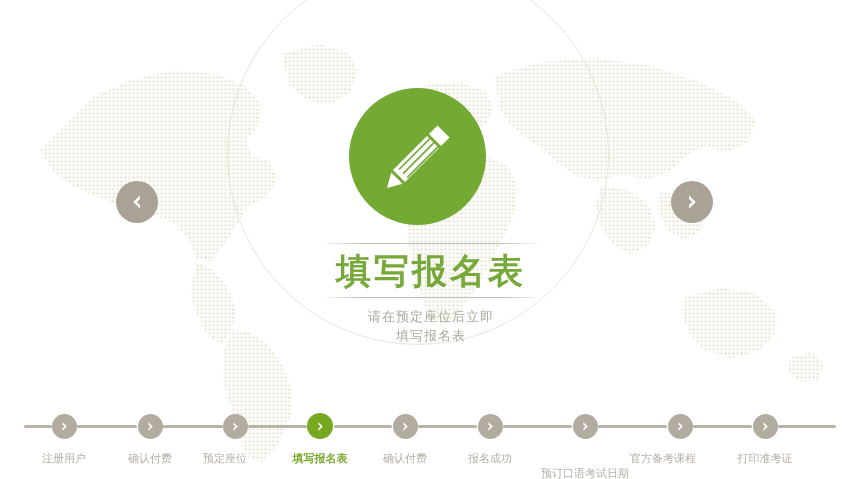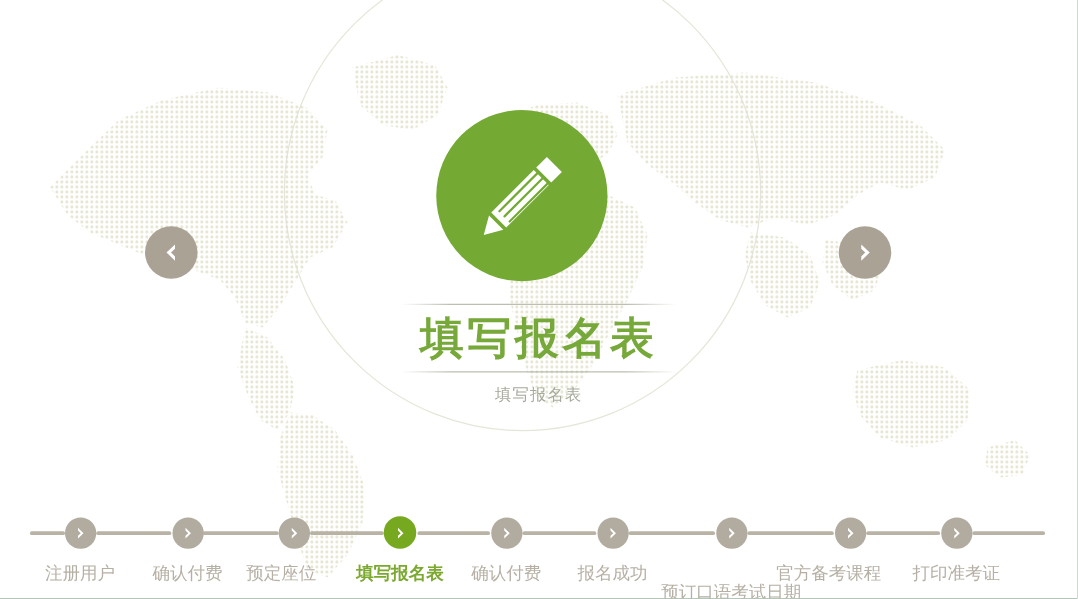--- a/index.html
+++ b/index.html
@@ -10,21 +10,21 @@
     height: 479px;
     overflow: hidden;
     font-family: "DejaVu Sans", "Liberation Sans", sans-serif;
     background: #ffffff;
   }
 
   #stage {
     position: relative;
     width: 862px;
     height: 479px;
-    background: #14532d;
+    background: #000000;
     overflow: hidden;
   }
 
   
   .map-layer {
     position: absolute;
     inset: 0;
     overflow: hidden;
   }
   .map-layer svg {
@@ -156,21 +156,21 @@
     position: absolute;
     left: 0;
     top: 44px;
     width: 862px;
     height: 26px;
   }
   .step-label {
     position: absolute;
     top: 0;
     transform: translateX(-50%);
-    font-size: 14px;
+    font-size: 11px;
     line-height: 22px;
     color: #b6b0a4;
     white-space: nowrap;
     cursor: pointer;
   }
   .step-label.active {
     color: #7ba92f;
     font-weight: bold;
   }
 </style>
@@ -251,20 +251,21 @@
     <svg width="18" height="18" viewBox="0 0 18 18" xmlns="http://www.w3.org/2000/svg">
       <path d="M6 2.5 L12.8 9 L6 15.5 L6 12.1 L9.2 9 L6 5.9 Z" fill="#ffffff"></path>
     </svg>
   </div>
 
   <div class="hero-text">
     <div class="rule"></div>
     <div class="hero-title">填写报名表</div>
     <div class="rule"></div>
     <div class="hero-sub">
+      <div>请在预定座位后立即</div>
       <div>填写报名表</div>
     </div>
   </div>
 
   <div class="stepper">
     <div class="step-track" id="step-track">
         <div class="seg" style="left: 24px; width: 28px;"></div>
         <div class="seg" style="left: 77px; width: 60px;"></div>
         <div class="seg" style="left: 162px; width: 61px;"></div>
         <div class="seg" style="left: 248px; width: 59px;"></div>

